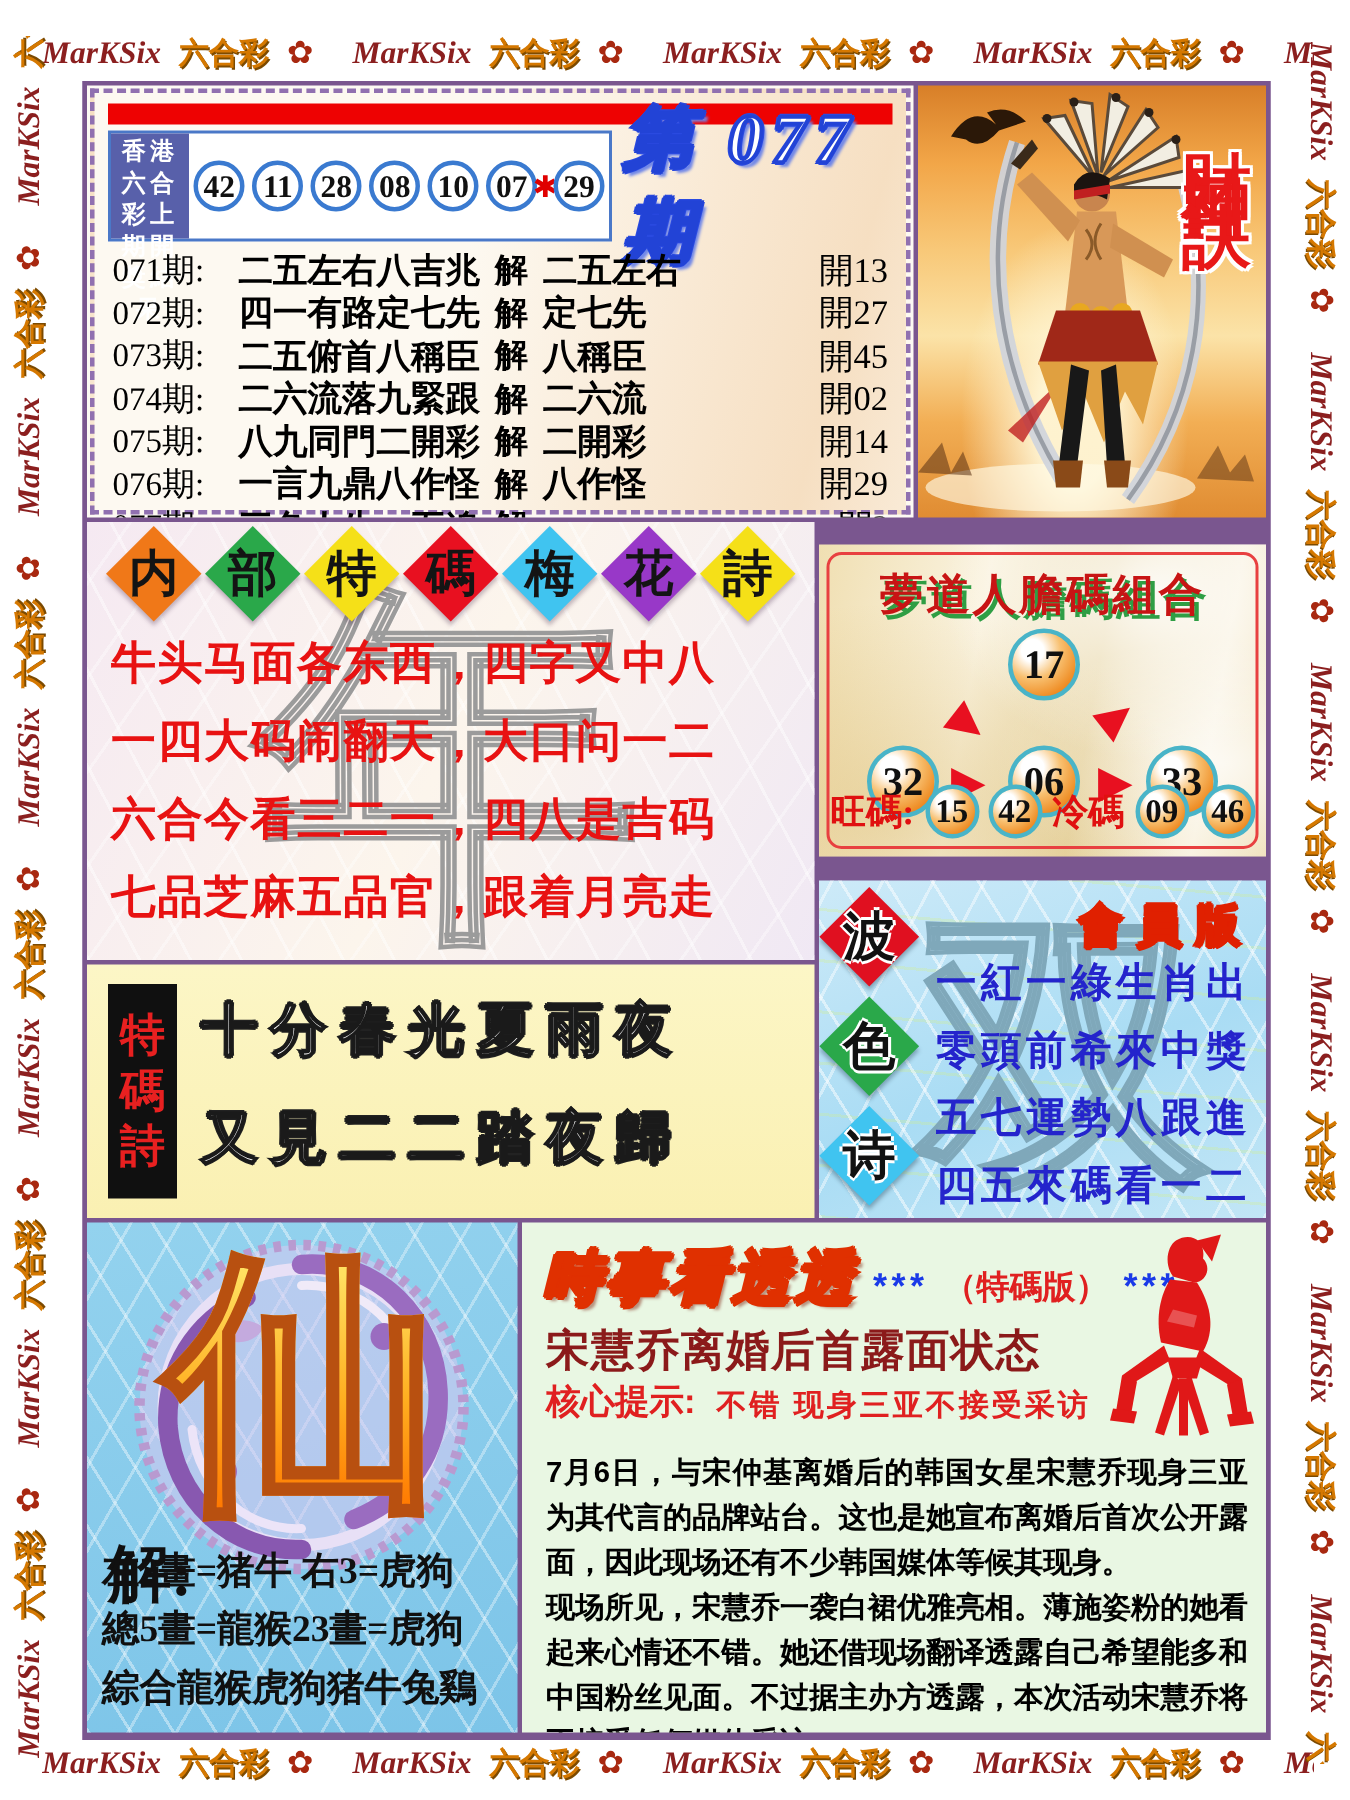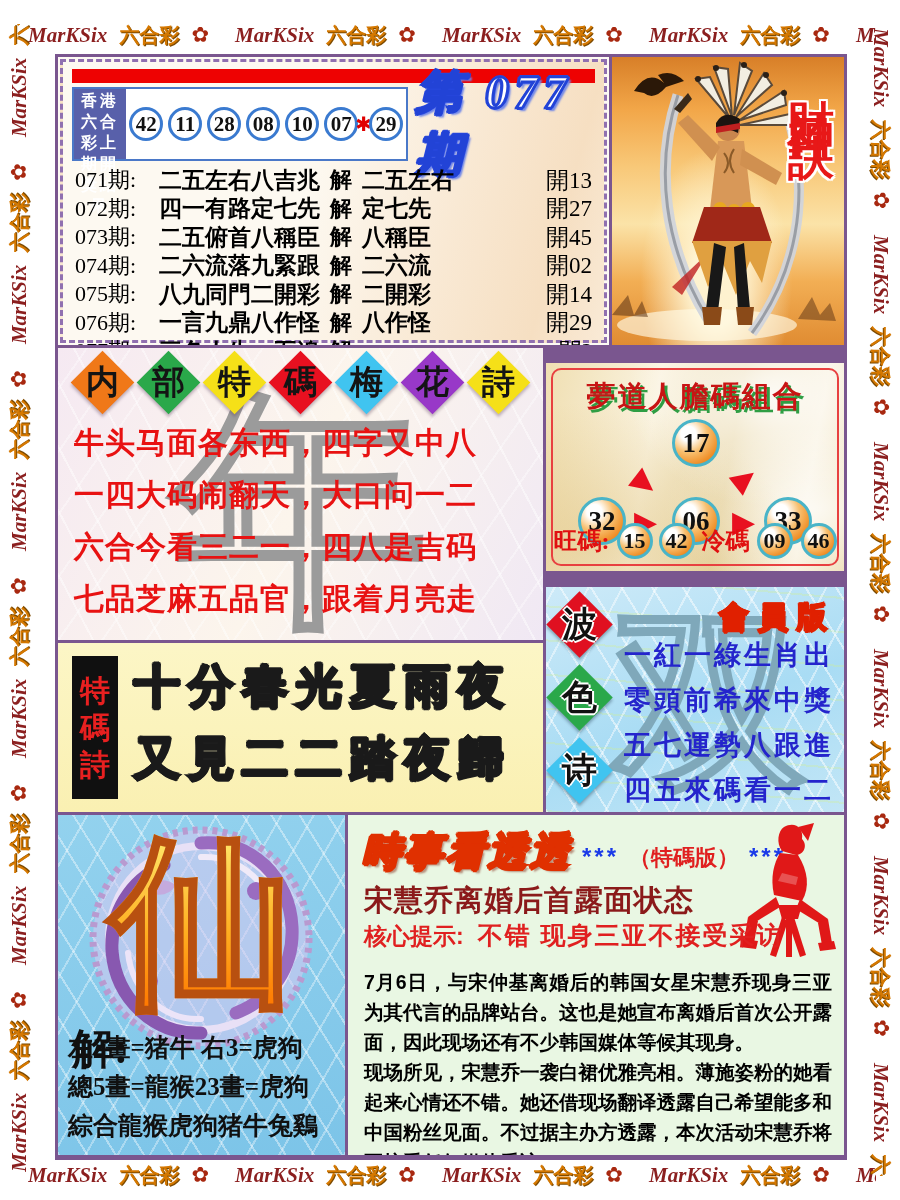--- a/index.html
+++ b/index.html
@@ -72,21 +72,21 @@
     font-size:255px;font-weight:bold;color:transparent;-webkit-text-stroke:3px #9b9b9b;font-family:"Liberation Serif",serif;}
   .mh-lines{position:relative;z-index:2;margin-top:12px;padding-left:16px;}
   .mh-line{height:52px;line-height:52px;font-family:"Liberation Serif","DejaVu Serif",serif;font-weight:900;font-size:30px;color:#e81212;letter-spacing:1px;white-space:nowrap;}
 
   
   #tema{background:linear-gradient(180deg,#fcf6c6,#faf0b2);}
   .tm-label{position:absolute;left:14px;top:13px;bottom:13px;width:46px;background:#101010;
     display:flex;flex-direction:column;align-items:center;justify-content:center;gap:4px;}
   .tm-label span{color:#e82020;font-family:"Liberation Serif",serif;font-weight:900;font-size:30px;line-height:1.1;}
   .tm-lines{margin-left:76px;padding-top:8px;}
-  .tm-line{font-family:"Liberation Serif",serif;font-weight:700;font-size:46px;letter-spacing:8px;line-height:72px;white-space:nowrap;
+  .tm-line{font-family:"Liberation Serif",serif;font-weight:400;font-size:38px;letter-spacing:8px;line-height:72px;white-space:nowrap;
     color:#fff;-webkit-text-stroke:2.5px #1a1a1a;
     text-shadow:-2px 0 0 #222,2px 0 0 #222,0 -2px 0 #222,0 2px 0 #222;}
 
   
   #danma{background:
     radial-gradient(ellipse at 75% 15%, rgba(255,255,255,.85), transparent 45%),
     radial-gradient(ellipse at 15% 85%, rgba(214,178,94,.4), transparent 55%),
     radial-gradient(ellipse at 90% 70%, rgba(255,255,255,.7), transparent 40%),
     linear-gradient(100deg,#f0dfb2,#faf3e0 35%,#e8d6a6 60%,#f8f0dc 85%,#eeddb4);}
   .dm-border{position:absolute;inset:5px;border:2px solid #e84040;border-radius:10px;pointer-events:none;}
@@ -137,21 +137,21 @@
   
   .nw-titlerow{position:absolute;left:14px;top:10px;display:flex;align-items:baseline;gap:10px;white-space:nowrap;}
   .nw-title{font-family:"Liberation Serif",serif;font-weight:900;font-style:italic;font-size:39px;letter-spacing:3px;color:#ffd800;
     -webkit-text-stroke:2px #e03000;
     text-shadow:-2px 0 0 #e03000,2px 0 0 #e03000,0 -2px 0 #e03000,0 2px 0 #e03000,3px 3px 2px rgba(120,20,0,.45);}
   .nw-stars{color:#1a3ae8;font-weight:900;font-size:24px;letter-spacing:3px;}
   .nw-edition{color:#e02020;font-weight:900;font-size:22px;}
   .nw-headline{position:absolute;left:16px;top:66px;font-weight:900;font-size:29px;color:#8b1a1a;letter-spacing:1px;}
   .nw-hintrow{position:absolute;left:16px;top:104px;display:flex;align-items:flex-end;gap:14px;}
   .nw-hintlbl{color:#e02020;font-weight:900;font-size:23px;}
-  .nw-hint{color:#e02020;font-weight:900;font-size:25px;letter-spacing:2px;}
+  .nw-hint{color:#e02020;font-weight:900;font-size:20px;letter-spacing:2px;}
   .nw-body{position:absolute;left:16px;right:12px;top:152px;}
   .nw-body p{margin:0;font-size:19.5px;line-height:30px;color:#000;font-weight:600;text-align:justify;}
   .nw-woman{position:absolute;right:4px;top:6px;}
 </style>
 </head>
 <body>
 
 <div class="page">
 
   <div class="bstrip bs-top">

